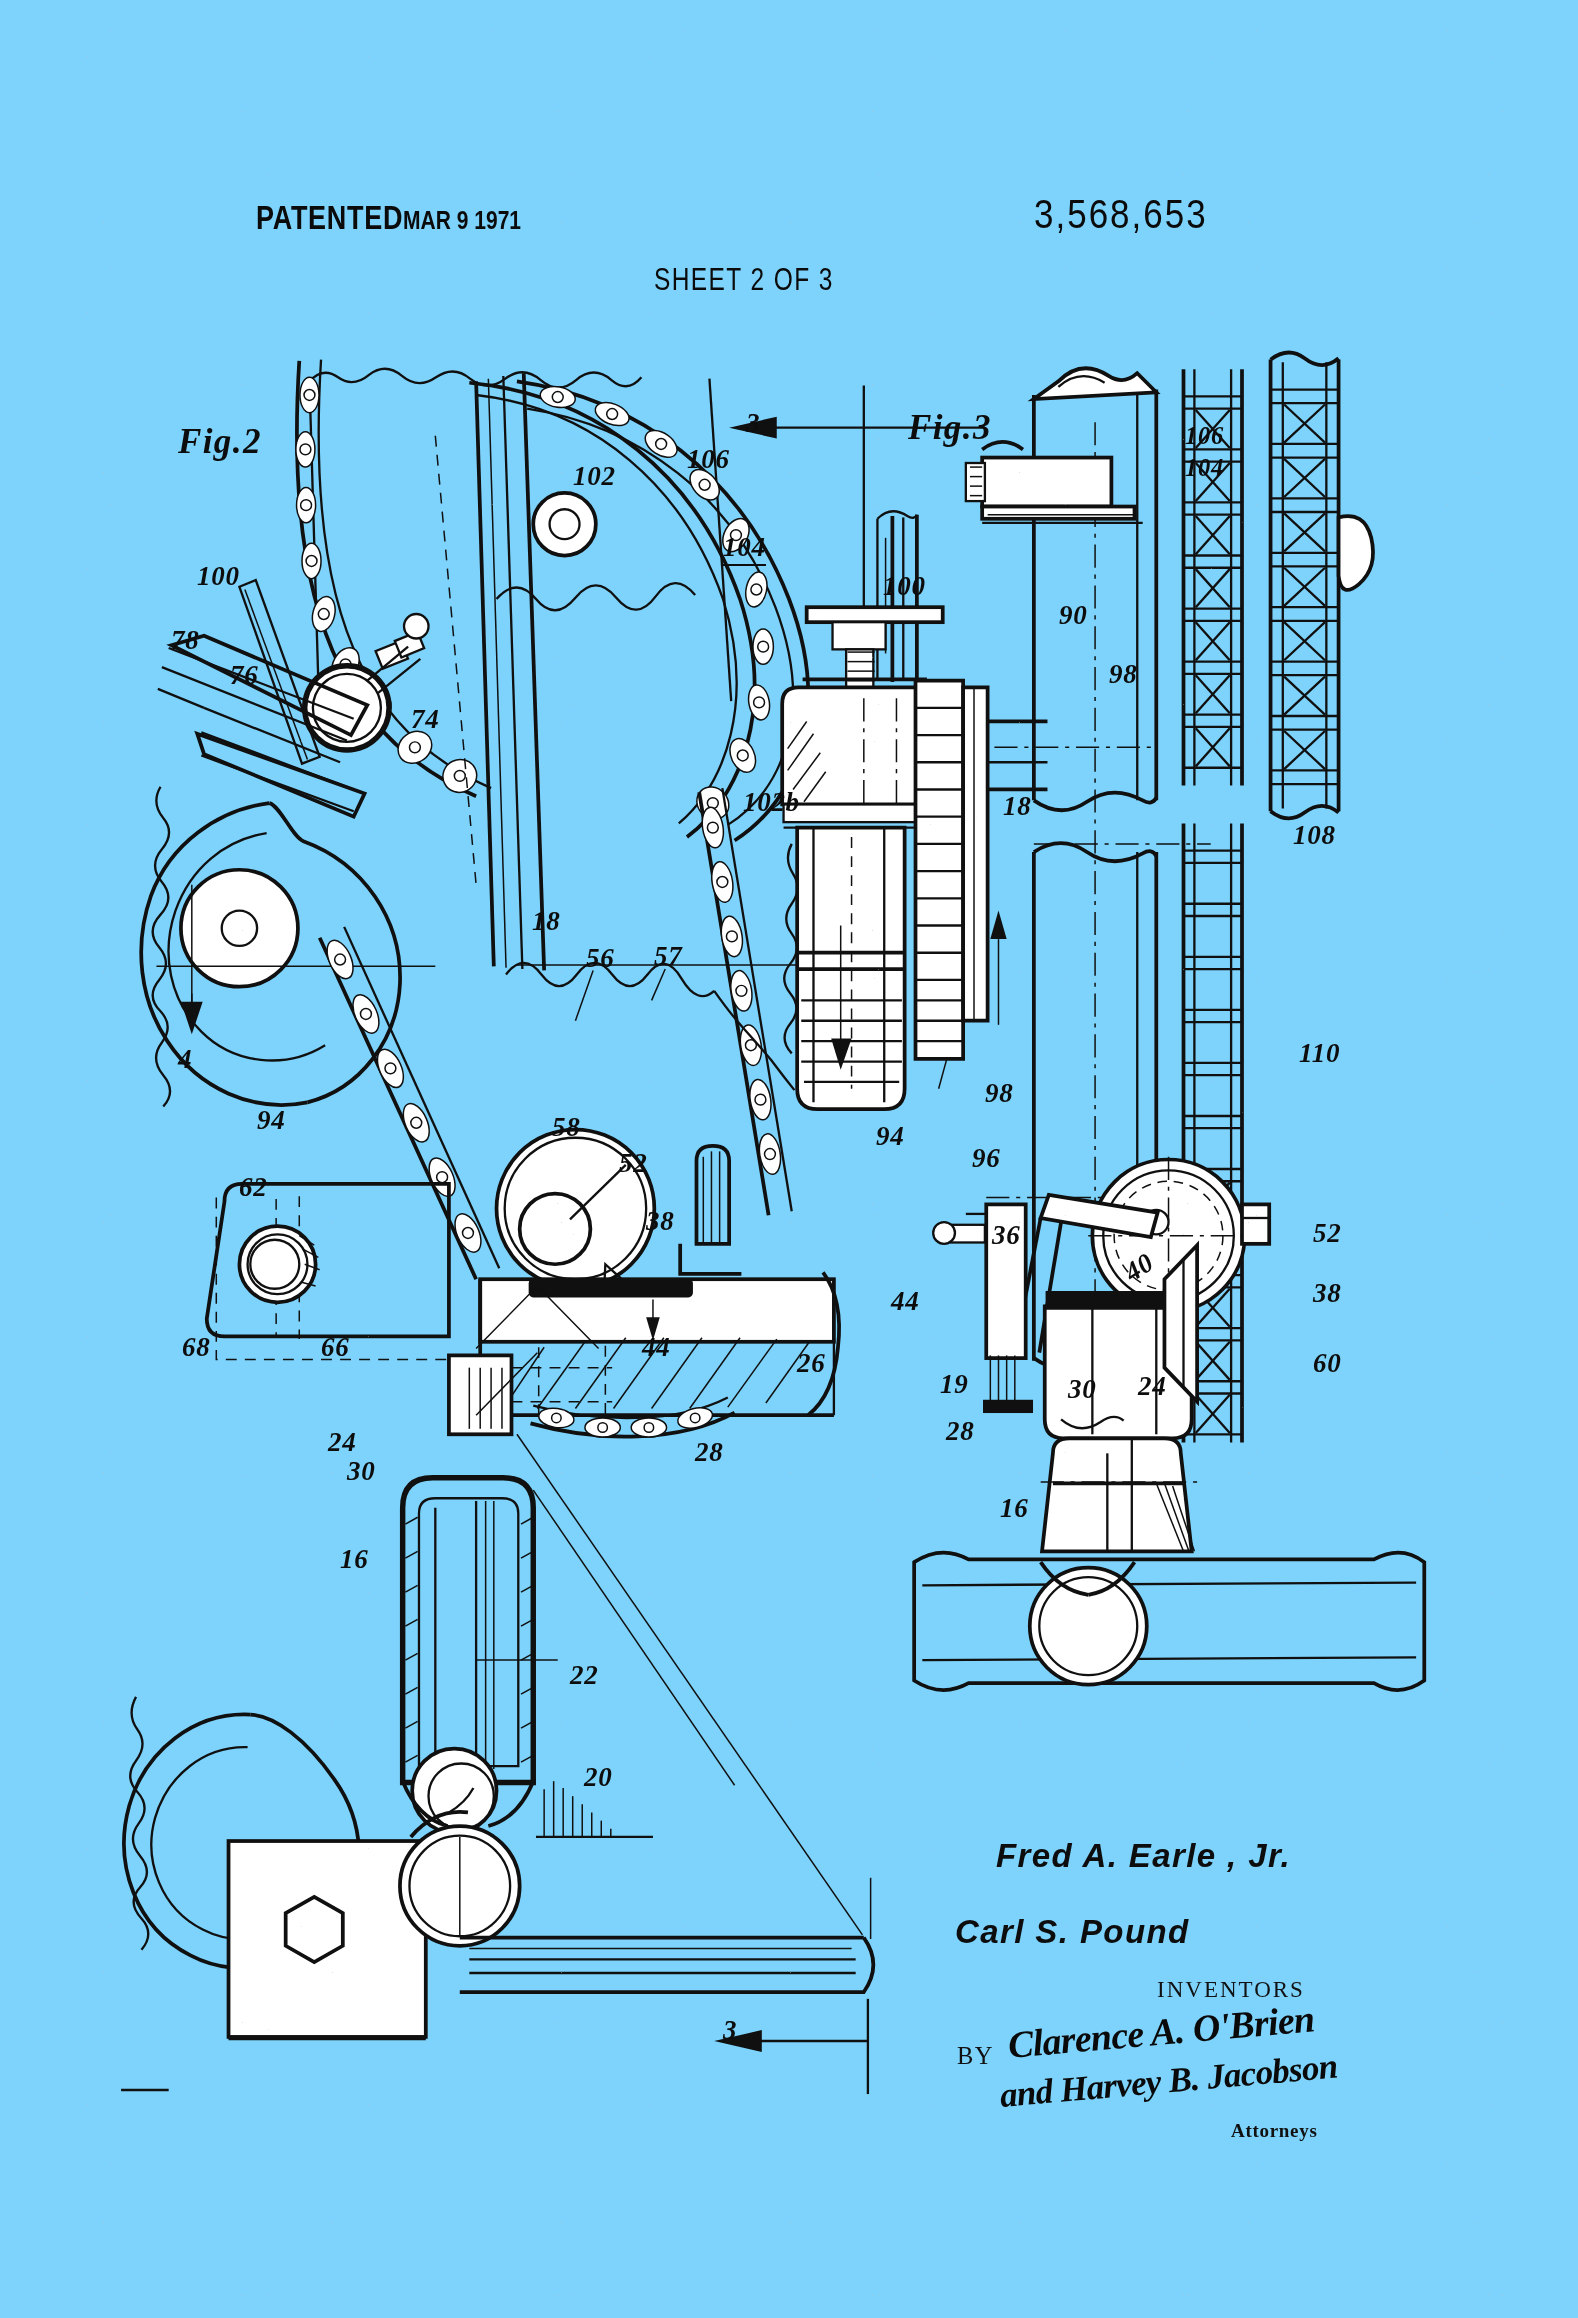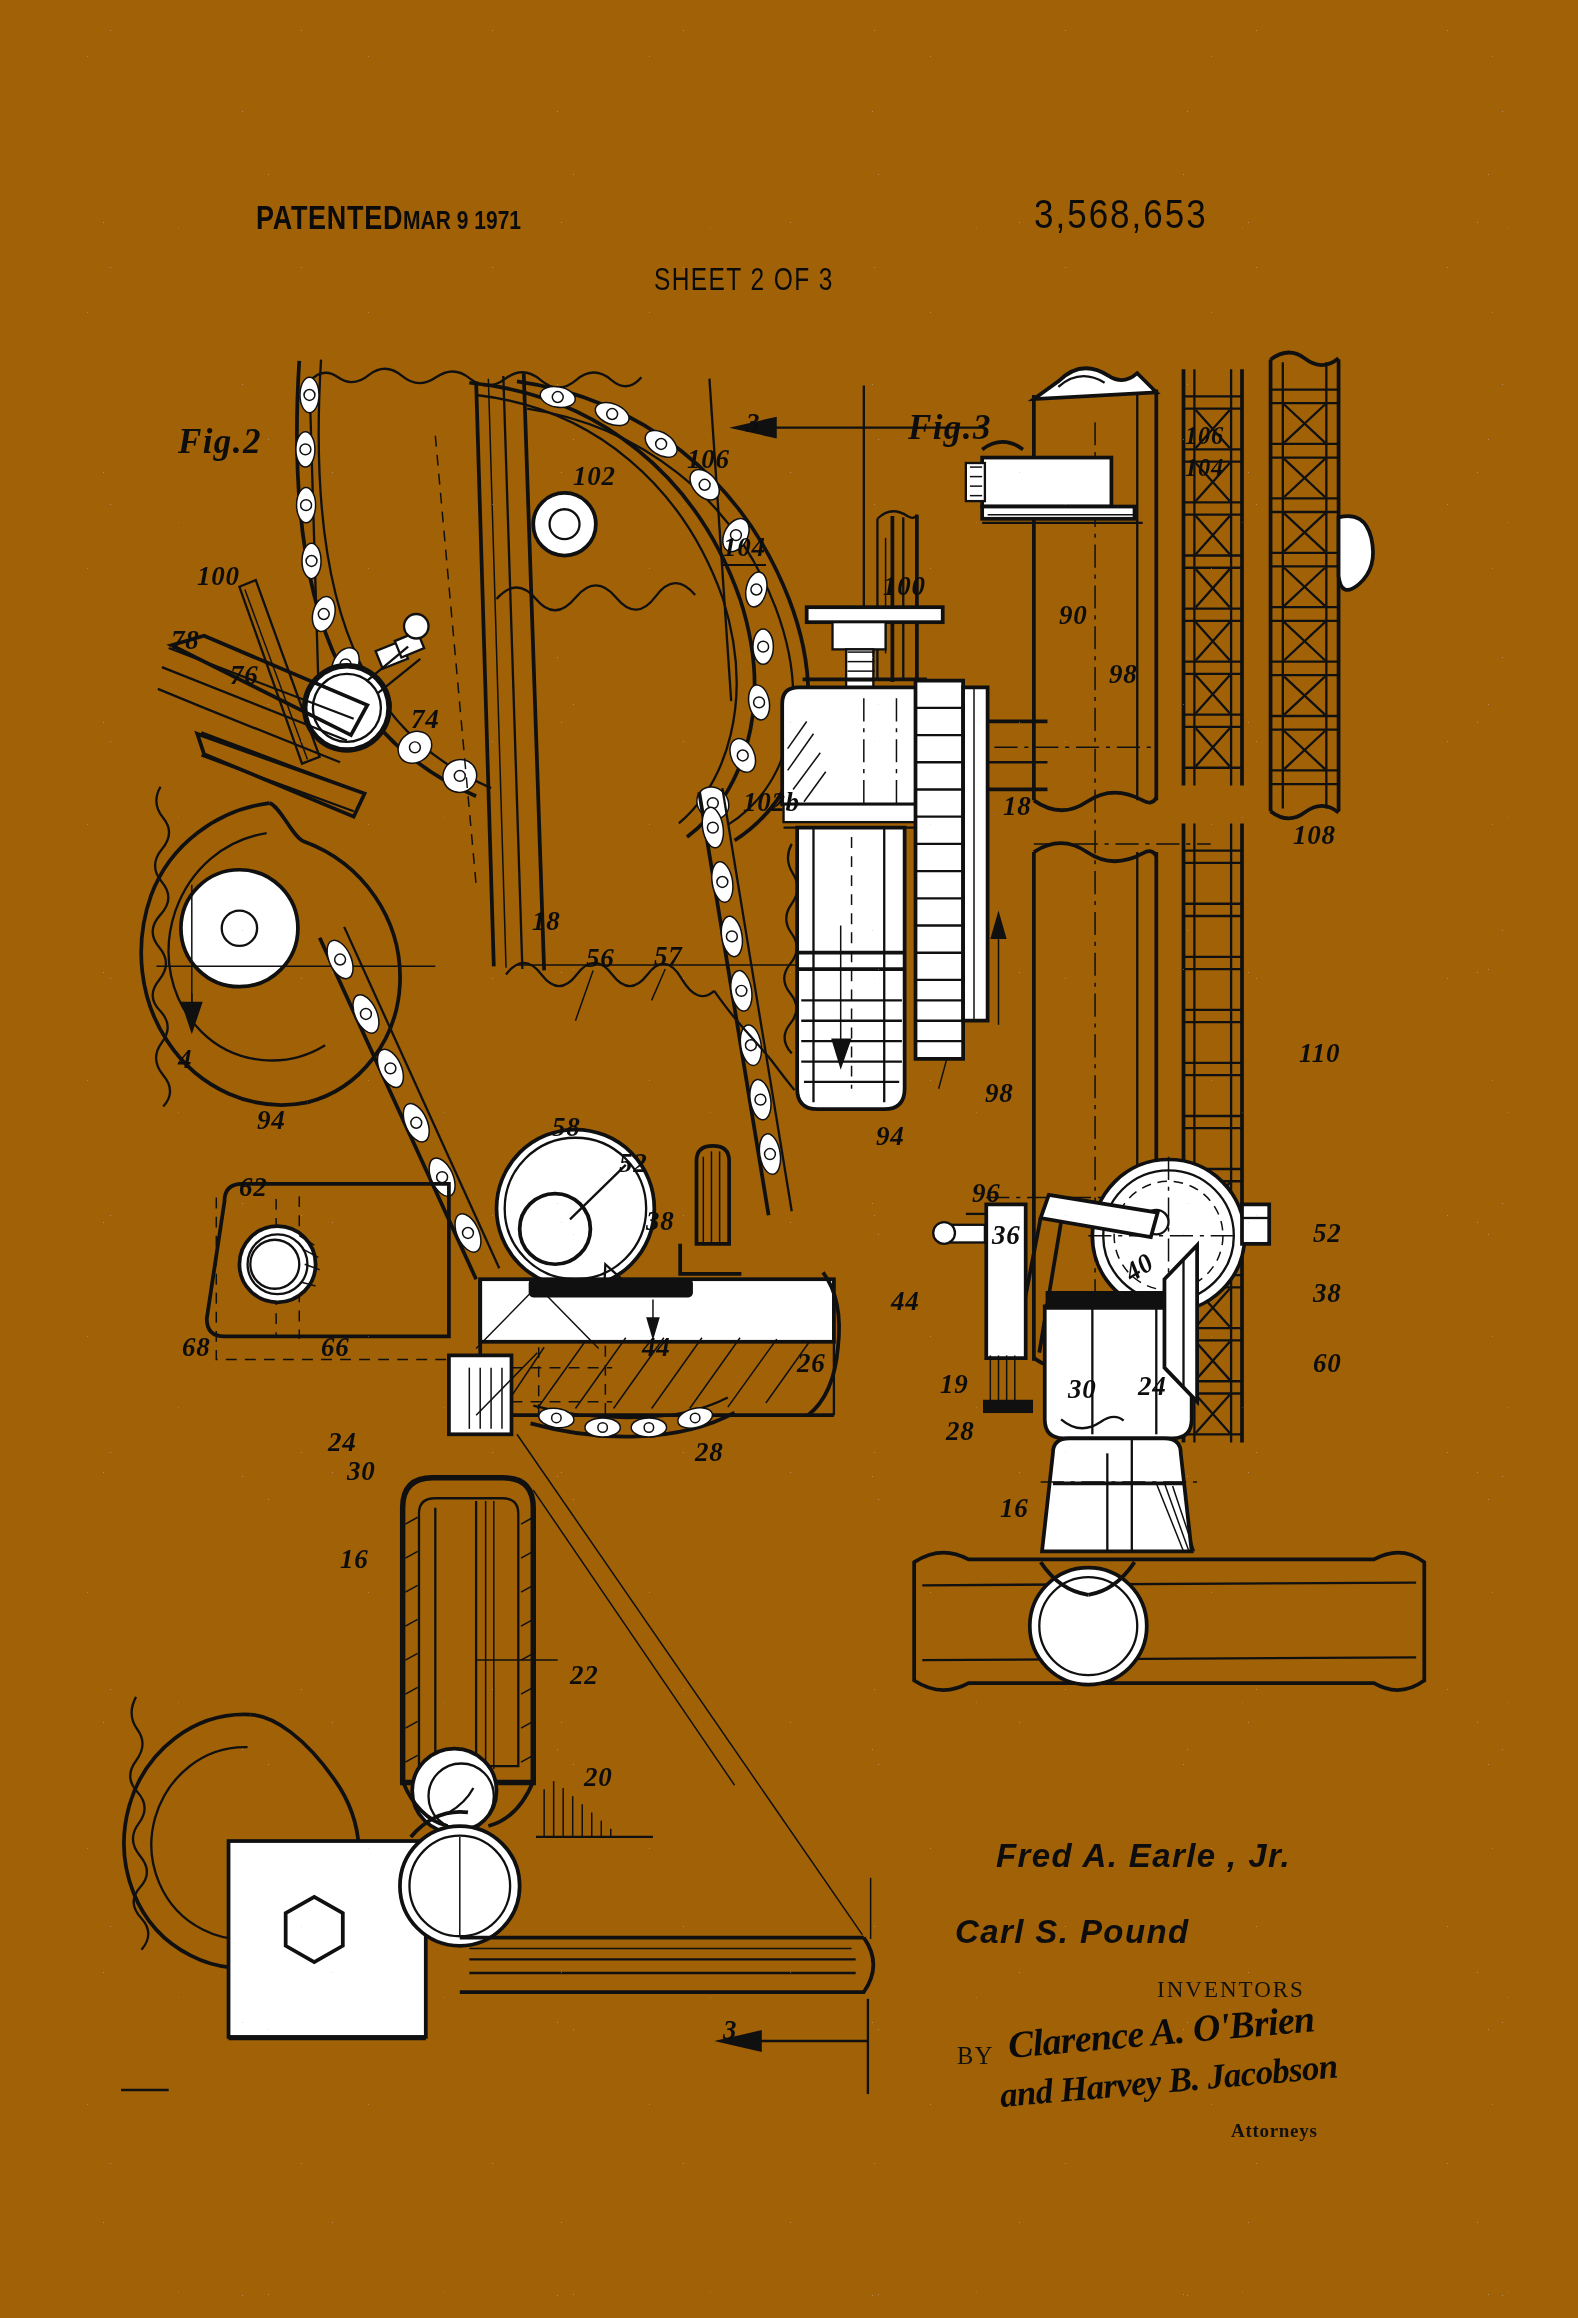--- a/index.html
+++ b/index.html
@@ -1,20 +1,20 @@
 <!DOCTYPE html>
 <html style="font-size:11px"><head>
 <meta charset="utf-8">
 <style>
   html,body{margin:0;padding:0;background:#ffffff;}
   body{
     width:1578px;height:2319px;position:relative;overflow:hidden;
     font-family:"Liberation Sans", sans-serif;color:#111;
   }
-  .page{position:absolute;inset:0;background:#a16207;}
+  .page{position:absolute;inset:0;background:#7dd3fc;}
   
   .speckle{position:absolute;inset:0;pointer-events:none;opacity:.5;
     background-image:
       radial-gradient(circle at 12% 7%, #bbb 0.5px, transparent 0.5px),
       radial-gradient(circle at 31% 22%, #c4c4c4 0.4px, transparent 0.5px),
       radial-gradient(circle at 58% 13%, #c9c9c9 0.4px, transparent 0.5px),
       radial-gradient(circle at 77% 41%, #bdbdbd 0.5px, transparent 0.5px),
       radial-gradient(circle at 21% 61%, #c2c2c2 0.4px, transparent 0.5px),
       radial-gradient(circle at 67% 77%, #c7c7c7 0.4px, transparent 0.5px),
       radial-gradient(circle at 45% 89%, #bfbfbf 0.5px, transparent 0.5px),
@@ -782,21 +782,21 @@
 
   <div class="ref" style="left:883px;top:571px;">100</div>
   <div class="ref" style="left:1059px;top:600px;">90</div>
   <div class="ref" style="left:1109px;top:659px;">98</div>
   <div class="ref sm" style="left:1185px;top:422px;">106</div>
   <div class="ref sm" style="left:1185px;top:454px;">104</div>
   <div class="ref" style="left:1003px;top:791px;">18</div>
   <div class="ref" style="left:1293px;top:820px;">108</div>
   <div class="ref" style="left:876px;top:1121px;">94</div>
   <div class="ref" style="left:985px;top:1078px;">98</div>
-  <div class="ref" style="left:972px;top:1178px;text-align:center;">96</div>
+  <div class="ref" style="left:972px;top:1143px;text-align:center;">96</div>
   <div class="ref" style="left:1299px;top:1038px;text-align:center;">110</div>
   <div class="ref" style="left:992px;top:1220px;">36</div>
   <div class="ref" style="left:1125px;top:1252px;transform:rotate(-32deg);">40</div>
   <div class="ref" style="left:891px;top:1286px;">44</div>
   <div class="ref" style="left:1313px;top:1218px;">52</div>
   <div class="ref" style="left:1313px;top:1278px;">38</div>
   <div class="ref" style="left:940px;top:1369px;">19</div>
   <div class="ref" style="left:1068px;top:1374px;">30</div>
   <div class="ref" style="left:1138px;top:1371px;">24</div>
   <div class="ref" style="left:1313px;top:1348px;">60</div>

